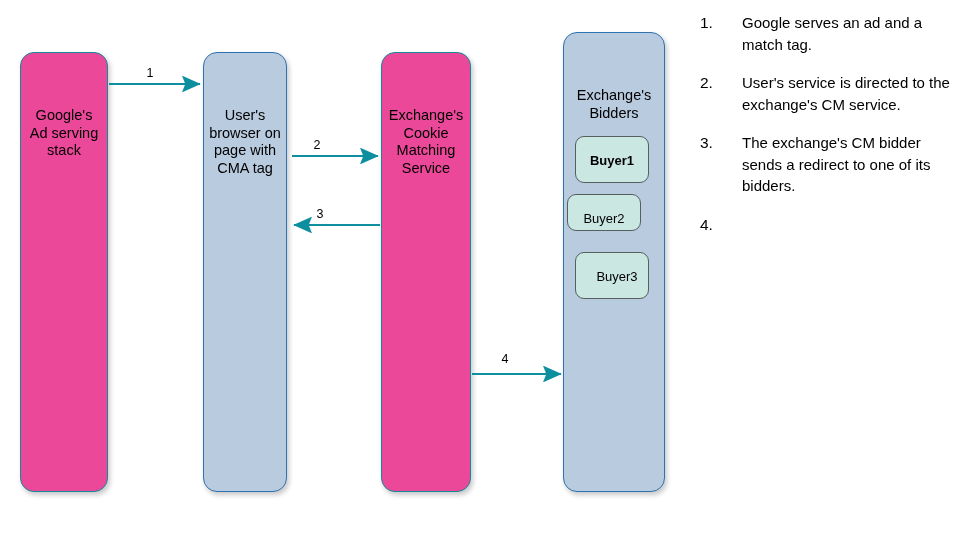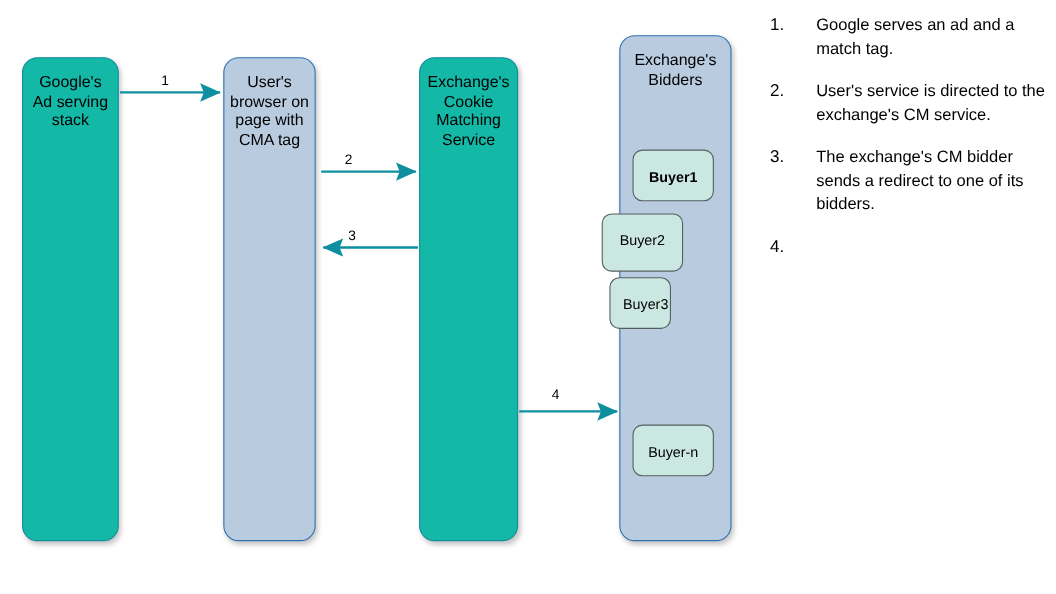--- a/index.html
+++ b/index.html
@@ -25,26 +25,27 @@
     box-sizing: border-box;
     border-radius: 14px;
     border: 1.6px solid #128b9b;
     box-shadow: 2px 3px 5px rgba(0,0,0,0.22);
     font-size: 14.5px;
     line-height: 17.5px;
     text-align: center;
     color: #000;
     padding-top: 14px;
   }
-  .node.green { background: #14b8a6; }
+  .node.green { background: #ec4899; }
   .node.blue  { background: #b9cbdf; border-color: #2f72b0; }
 
   .node-label {
     display: block;
     white-space: pre-line;
+    margin-top: 40px;
   }
 
   
   .buyer {
     position: absolute;
     box-sizing: border-box;
     background: #cbe7e2;
     border: 1.2px solid #555f5e;
     border-radius: 9px;
     font-size: 13px;
@@ -122,28 +123,25 @@
   </div>
 
   <div class="node blue" style="left:563px; top:32px; width:102px; height:460px;">
     <span class="node-label">Exchange's
 Bidders</span>
   </div>
 
   <div class="buyer" style="left:575px; top:136px; width:74px; height:47px;font-weight:bold;">
     <span>Buyer1</span>
   </div>
-  <div class="buyer" style="left:547px; top:194px; width:74px; height:53px;text-align:center;">
+  <div class="buyer" style="left:567px; top:194px; width:74px; height:37px;text-align:center;">
     <span>Buyer2</span>
   </div>
-  <div class="buyer" style="left:554px; top:252px; width:56px; height:47px;padding-left:10px;">
+  <div class="buyer" style="left:575px; top:252px; width:74px; height:47px;padding-left:10px;">
     <span>Buyer3</span>
-  </div>
-  <div class="buyer" style="left:575px; top:386px; width:74px; height:47px;">
-    <span>Buyer-n</span>
   </div>
 
   <svg class="arrow-svg" viewBox="0 0 960 540" xmlns="http://www.w3.org/2000/svg">
     <defs>
       <marker id="ahR" markerWidth="9" markerHeight="8" refX="8.6" refY="4" orient="auto" markerUnits="strokeWidth">
         <path d="M0,0 L9,4 L0,8 L1.6,4 z" fill="#0e8fa0"></path>
       </marker>
       <marker id="ahL" markerWidth="9" markerHeight="8" refX="8.6" refY="4" orient="auto" markerUnits="strokeWidth">
         <path d="M0,0 L9,4 L0,8 L1.6,4 z" fill="#0e8fa0"></path>
       </marker>

